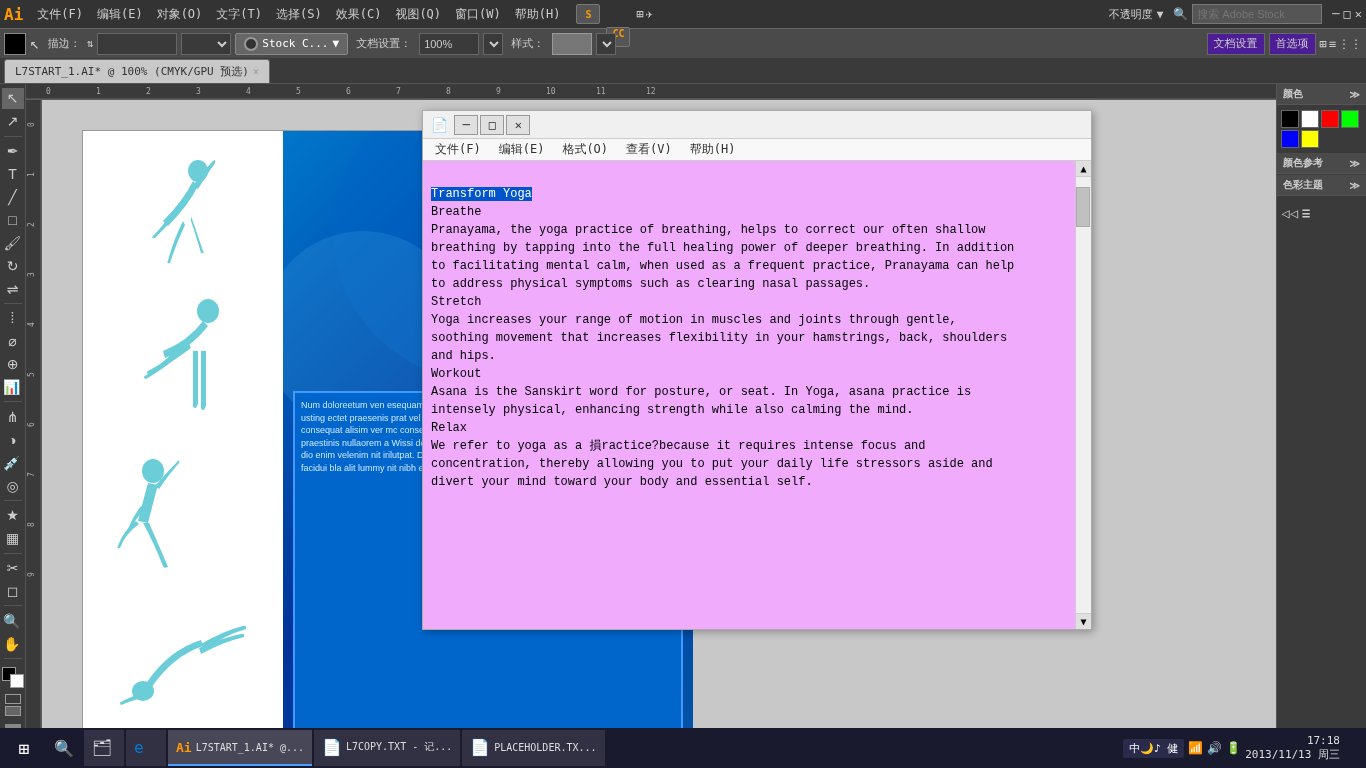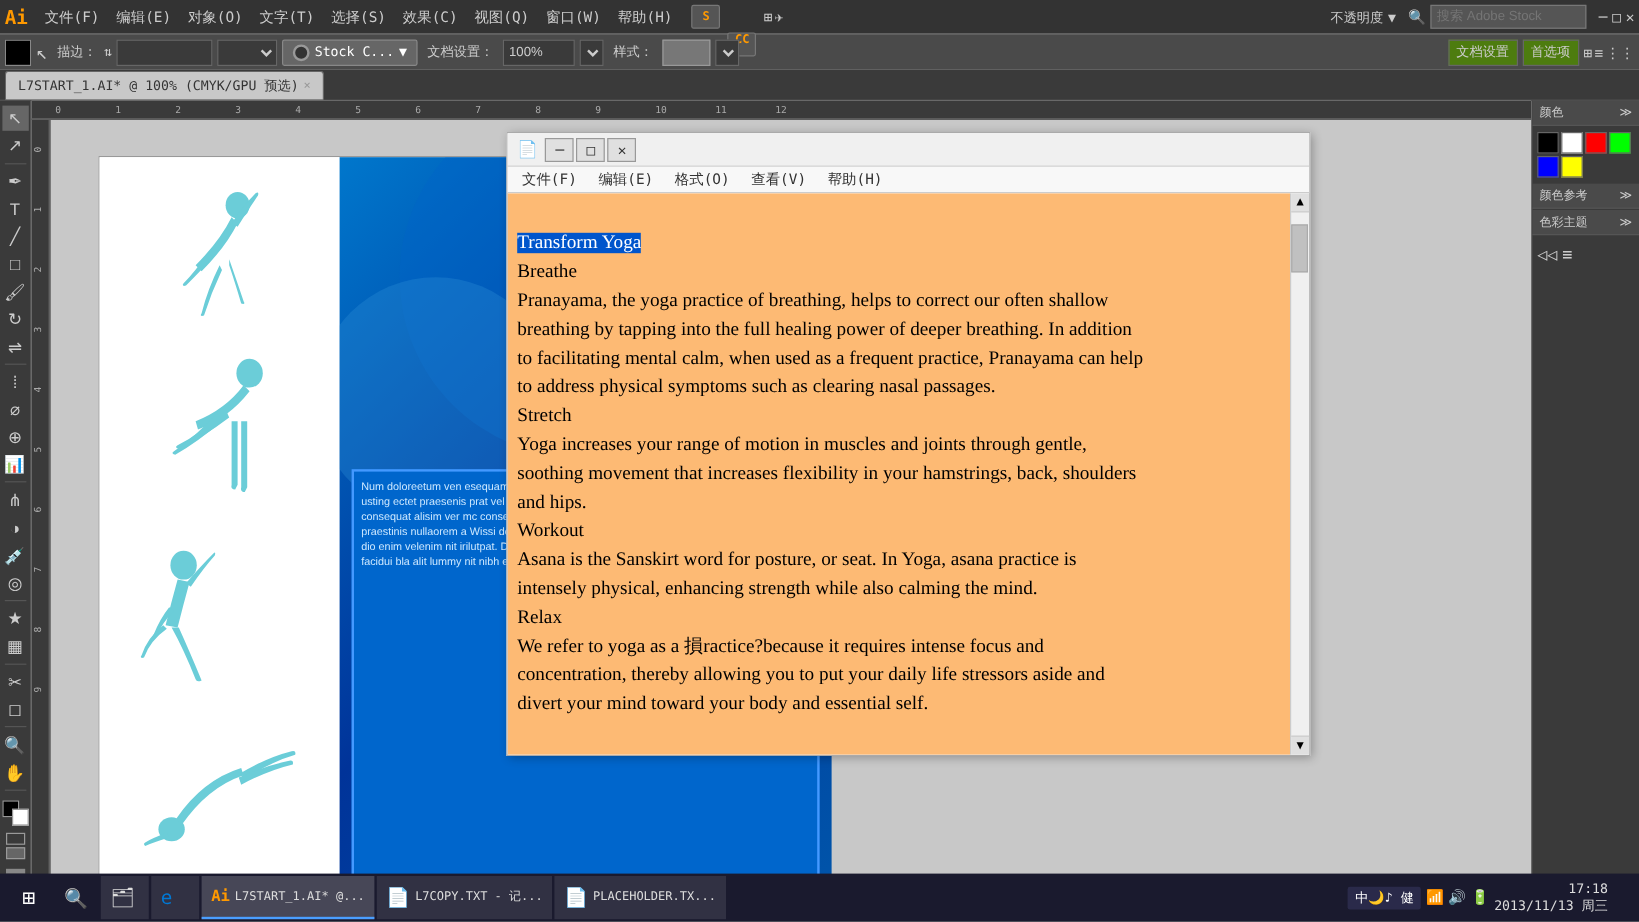--- a/index.html
+++ b/index.html
@@ -22,21 +22,21 @@
     .toolbar-item { color: #ccc; font-size: 11px; padding: 2px 4px; display: flex; align-items: center; gap: 2px; }
     .toolbar-select {
       background: #3a3a3a; border: 1px solid #666; color: #ccc; font-size: 11px;
       height: 22px; padding: 0 4px;
     }
     .toolbar-input {
       background: #3a3a3a; border: 1px solid #666; color: #ccc; font-size: 11px;
       height: 22px; padding: 0 4px; width: 50px;
     }
     .toolbar-btn {
-      background: #4d7c0f; border: 1px solid #666; color: #ccc; font-size: 11px;
+      background: #4c1d95; border: 1px solid #666; color: #ccc; font-size: 11px;
       height: 22px; padding: 0 6px; cursor: pointer;
     }
     .color-swatch { width: 22px; height: 22px; background: #000; border: 1px solid #888; }
     .stroke-preview { width: 80px; height: 22px; background: #3a3a3a; border: 1px solid #666; }
     .touch-pill {
       background: #666; border: 1px solid #888; color: #fff; font-size: 11px;
       height: 22px; padding: 0 8px; display: flex; align-items: center; border-radius: 2px;
       gap: 4px;
     }
     .touch-circle { width: 14px; height: 14px; background: #333; border-radius: 50%; border: 2px solid #999; }
@@ -138,31 +138,31 @@
       font-size: 12px; cursor: pointer;
     }
     #notepad-menu {
       height: 22px; background: #f8f8f8; border-bottom: 1px solid #ccc;
       display: flex; align-items: center; padding: 0 4px; gap: 2px;
     }
     .np-menu-item {
       padding: 2px 8px; font-size: 12px; color: #333; cursor: pointer;
     }
     #notepad-content {
-      flex: 1; background: #fdba74; padding: 6px 8px;
-      font-family: Liberation Serif, serif; font-size: 16px;
+      flex: 1; background: #f0abfc; padding: 6px 8px;
+      font-family: Liberation Mono, monospace; font-size: 12px;
       color: #000; overflow-y: scroll; border: none; outline: none;
       white-space: pre-wrap; line-height: 1.5;
     }
     .np-selected { background: #0055cc; color: white; }
 
     
     #right-panels {
       width: 90px; background: #3a3a3a; border-left: 1px solid #555;
-      display: flex; flex-direction: column; gap: 1px;
+      display: flex; flex-direction: column; gap: 1px; font-weight: bold;
     }
     .panel-header {
       background: #4a4a4a; color: #ccc; font-size: 10px;
       padding: 3px 6px; border-bottom: 1px solid #555;
       display: flex; justify-content: space-between; align-items: center;
     }
     .panel-content {
       padding: 4px; display: flex; flex-wrap: wrap; gap: 2px;
     }
     .color-box { width: 18px; height: 18px; border: 1px solid #666; cursor: pointer; }

